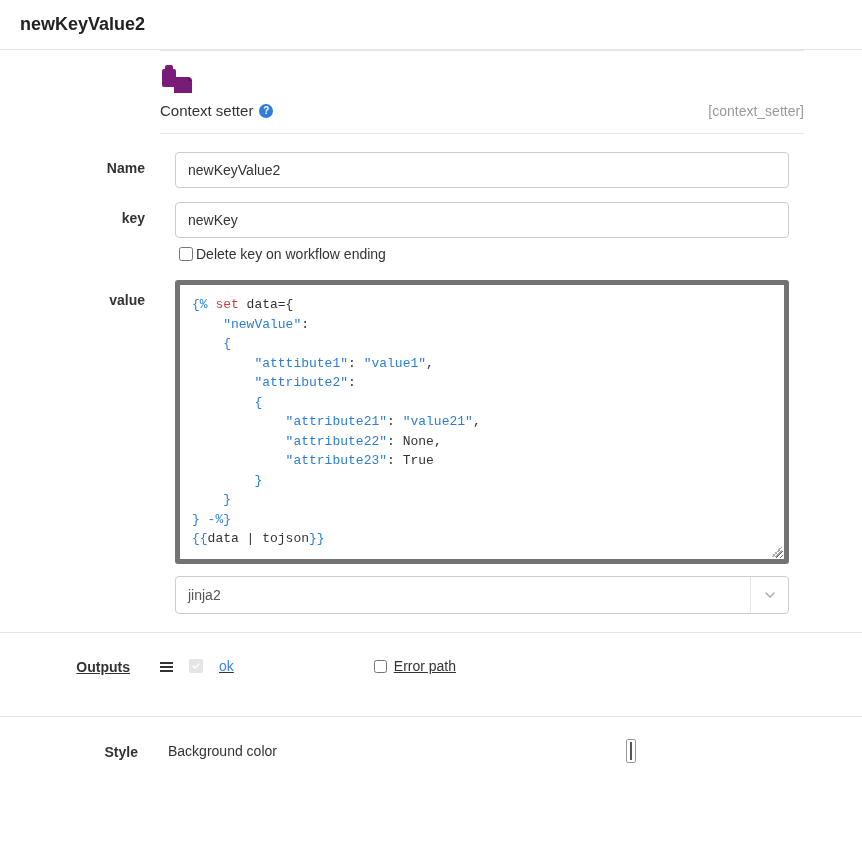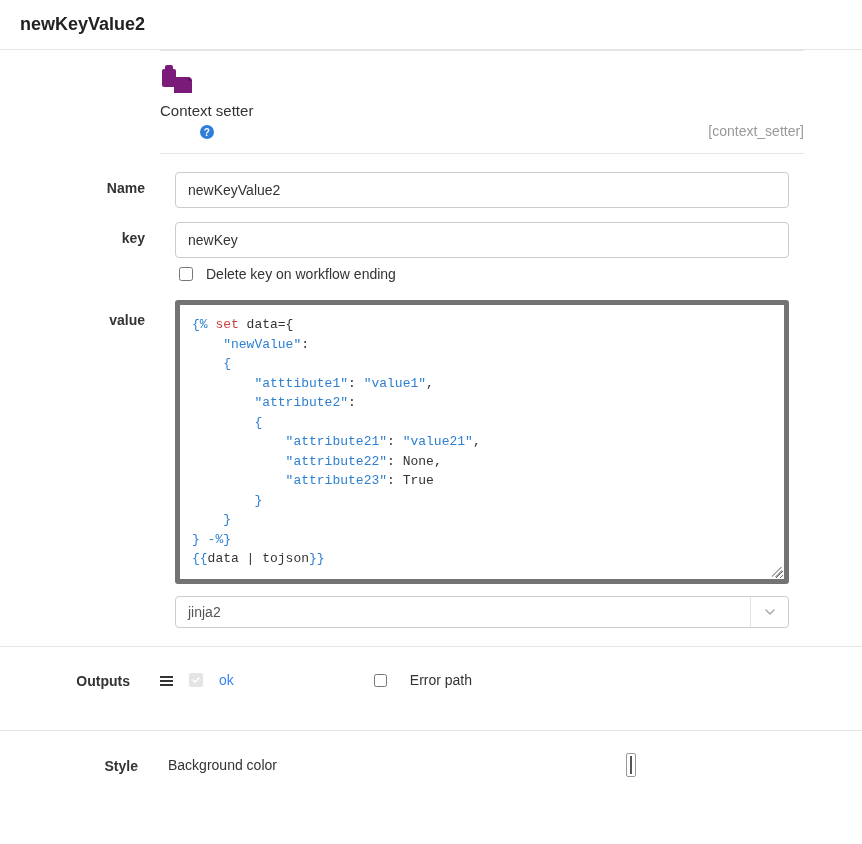--- a/index.html
+++ b/index.html
@@ -36,21 +36,20 @@
   }
   .node-icon {
     margin-bottom: 2px;
   }
   .node-type {
     display: flex;
     align-items: center;
     gap: 6px;
     color: #333;
     font-size: 15px;
-    flex-direction: column;
   }
   .help-icon {
     width: 14px;
     height: 14px;
     border-radius: 50%;
     background: #2f7ed8;
     color: #fff;
     display: inline-flex;
     align-items: center;
     justify-content: center;
@@ -89,21 +88,21 @@
     width: 100%;
     padding: 9px 12px;
     border: 1px solid #ccc;
     border-radius: 4px;
     font-size: 14px;
     color: #333;
   }
   .checkbox-row {
     display: flex;
     align-items: center;
-    gap: 10px;
+    gap: 0;
     padding: 2px 0;
   }
   .checkbox-row input[type=checkbox] {
     width: 14px;
     height: 14px;
   }
   .code-box {
     border: 5px solid #737373;
     border-radius: 3px;
     padding: 10px 12px;
@@ -134,39 +133,40 @@
   .tok-none  { color: #333; }
   .tok-true  { color: #333; }
   .tok-var   { color: #333; }
   .select {
     display: flex;
     align-items: center;
     justify-content: space-between;
     border: 1px solid #ccc;
     border-radius: 4px;
     padding: 0;
-    height: 32px;
+    height: 38px;
     margin-top: 12px;
   }
   .select-value {
     padding: 0 12px;
     color: #555;
   }
   .select-arrow {
     width: 38px;
     height: 100%;
     border-left: 1px solid #e5e5e5;
     display: flex;
     align-items: center;
     justify-content: center;
     color: #aaa;
   }
   .outputs-row {
     display: flex;
     padding-right: 58px;
+    text-decoration: underline;
   }
   .outputs-content {
     flex: 1;
     display: flex;
     align-items: center;
     gap: 16px;
   }
   .hamburger {
     display: inline-flex;
     flex-direction: column;
@@ -188,21 +188,21 @@
     display: inline-flex;
     align-items: center;
     justify-content: center;
     color: #fff;
     font-size: 10px;
   }
   .ok-label { color: #3b82f6; }
   .error-path {
     display: flex;
     align-items: center;
-    gap: 20px;
+    gap: 4px;
     margin-left: 120px;
   }
   .style-row {
     display: flex;
     align-items: center;
     padding-right: 58px;
   }
   .style-content {
     flex: 1;
     display: flex;

